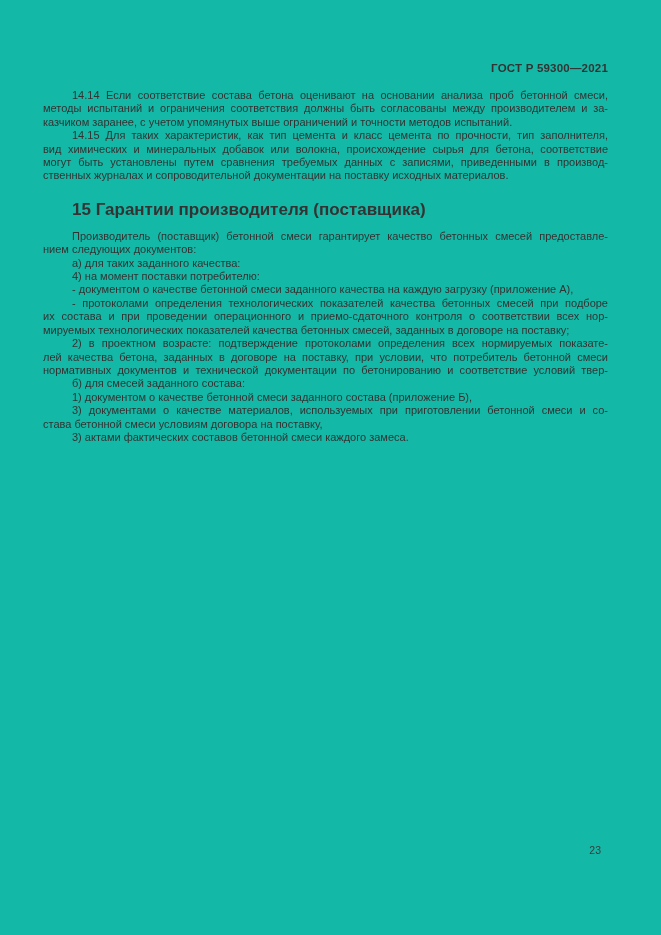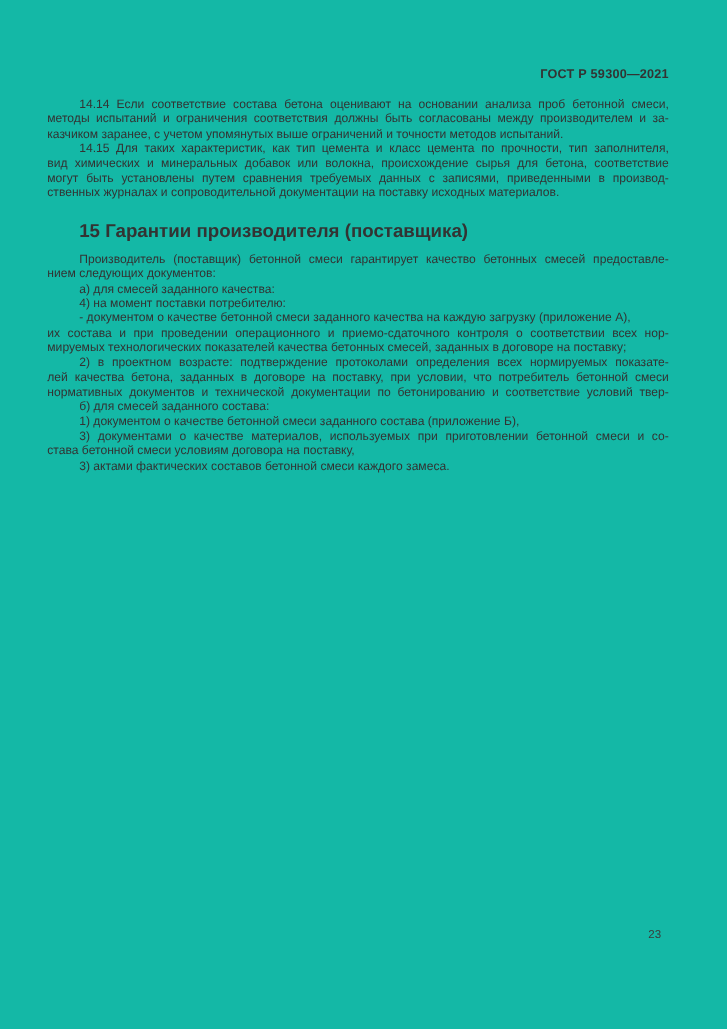--- a/index.html
+++ b/index.html
@@ -74,29 +74,30 @@
           <div class="line">вид химических и минеральных добавок или волокна, происхождение сырья для бетона, соответствие</div>
           <div class="line">могут быть установлены путем сравнения требуемых данных с записями, приведенными в производ-</div>
           <div class="line last">ственных журналах и сопроводительной документации на поставку исходных материалов.</div>
         </div>
         <div class="section-heading">15 Гарантии производителя (поставщика)</div>
         <div class="paragraph">
           <div class="line first">Производитель (поставщик) бетонной смеси гарантирует качество бетонных смесей предоставле-</div>
           <div class="line last">нием следующих документов:</div>
         </div>
         <div class="paragraph">
-          <div class="line first last">а) для смесей заданного качества:</div>
+          <div class="line first last">а) для таких заданного качества:</div>
         </div>
         <div class="paragraph">
           <div class="line first last">4) на момент поставки потребителю:</div>
         </div>
         <div class="paragraph">
           <div class="line first last">-  документом о качестве бетонной смеси заданного качества на каждую загрузку (приложение А),</div>
         </div>
         <div class="paragraph">
+          <div class="line first">-  протоколами определения технологических показателей качества бетонных смесей при подборе</div>
           <div class="line">их состава и при проведении операционного и приемо-сдаточного контроля о соответствии всех нор-</div>
           <div class="line last">мируемых технологических показателей качества бетонных смесей, заданных в договоре на поставку;</div>
         </div>
         <div class="paragraph">
           <div class="line first">2) в проектном возрасте: подтверждение протоколами определения всех нормируемых показате-</div>
           <div class="line">лей качества бетона, заданных в договоре на поставку, при условии, что потребитель бетонной смеси</div>
           <div class="line">нормативных документов и технической документации по бетонированию и соответствие условий твер-</div>
         </div>
         <div class="paragraph">
           <div class="line first last">б) для смесей заданного состава:</div>

